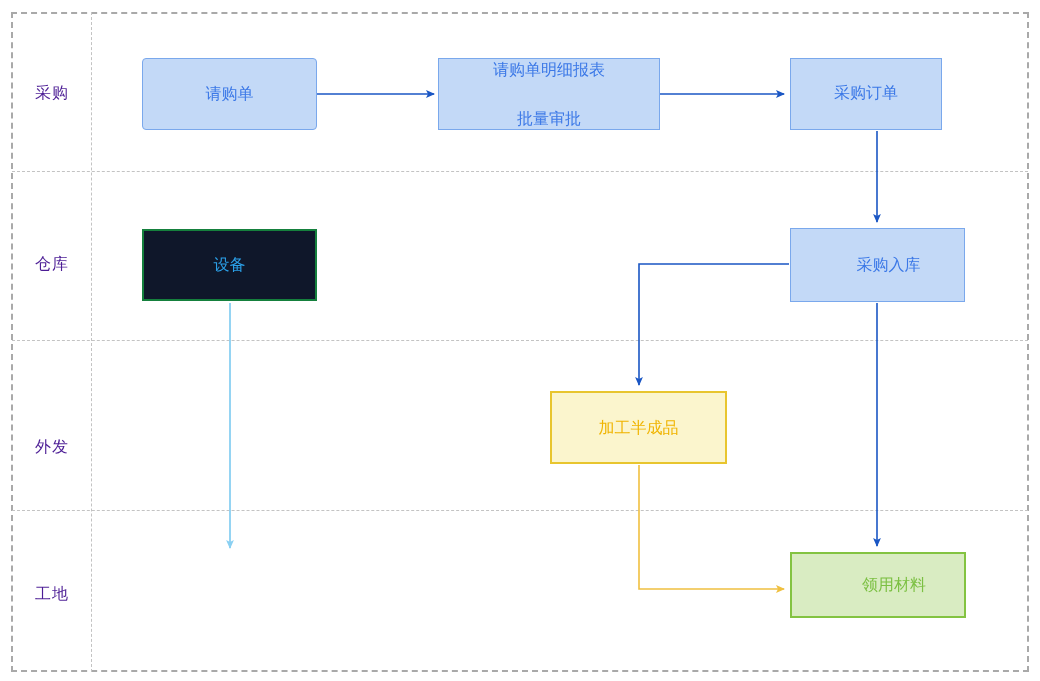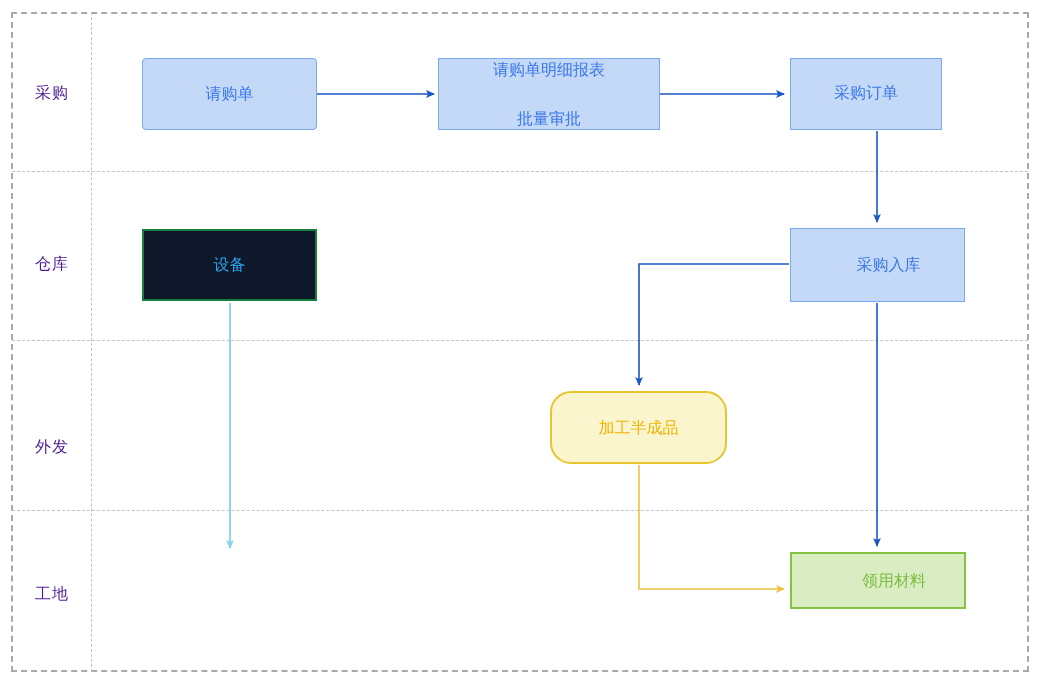--- a/index.html
+++ b/index.html
@@ -165,22 +165,22 @@
   </div>
 
   <div class="node node-lightblue" style="left:142px; top:229px; width:175px; height:72px;">
     <span>设备</span>
   </div>
 
   <div class="node node-blue" style="left:790px; top:228px; width:175px; height:74px;padding-left:22px;">
     <span>采购入库</span>
   </div>
 
-  <div class="node node-yellow" style="left:550px; top:391px; width:177px; height:73px;border-radius:21px;">
+  <div class="node node-yellow" style="left:550px; top:391px; width:177px; height:73px;">
     <span>加工半成品</span>
   </div>
 
 
-  <div class="node node-green" style="left:790px; top:552px; width:176px; height:57px;padding-left:32px;">
+  <div class="node node-green" style="left:790px; top:552px; width:176px; height:66px;padding-left:32px;">
     <span>领用材料</span>
   </div>
 
 </div>
 
 </body></html>

